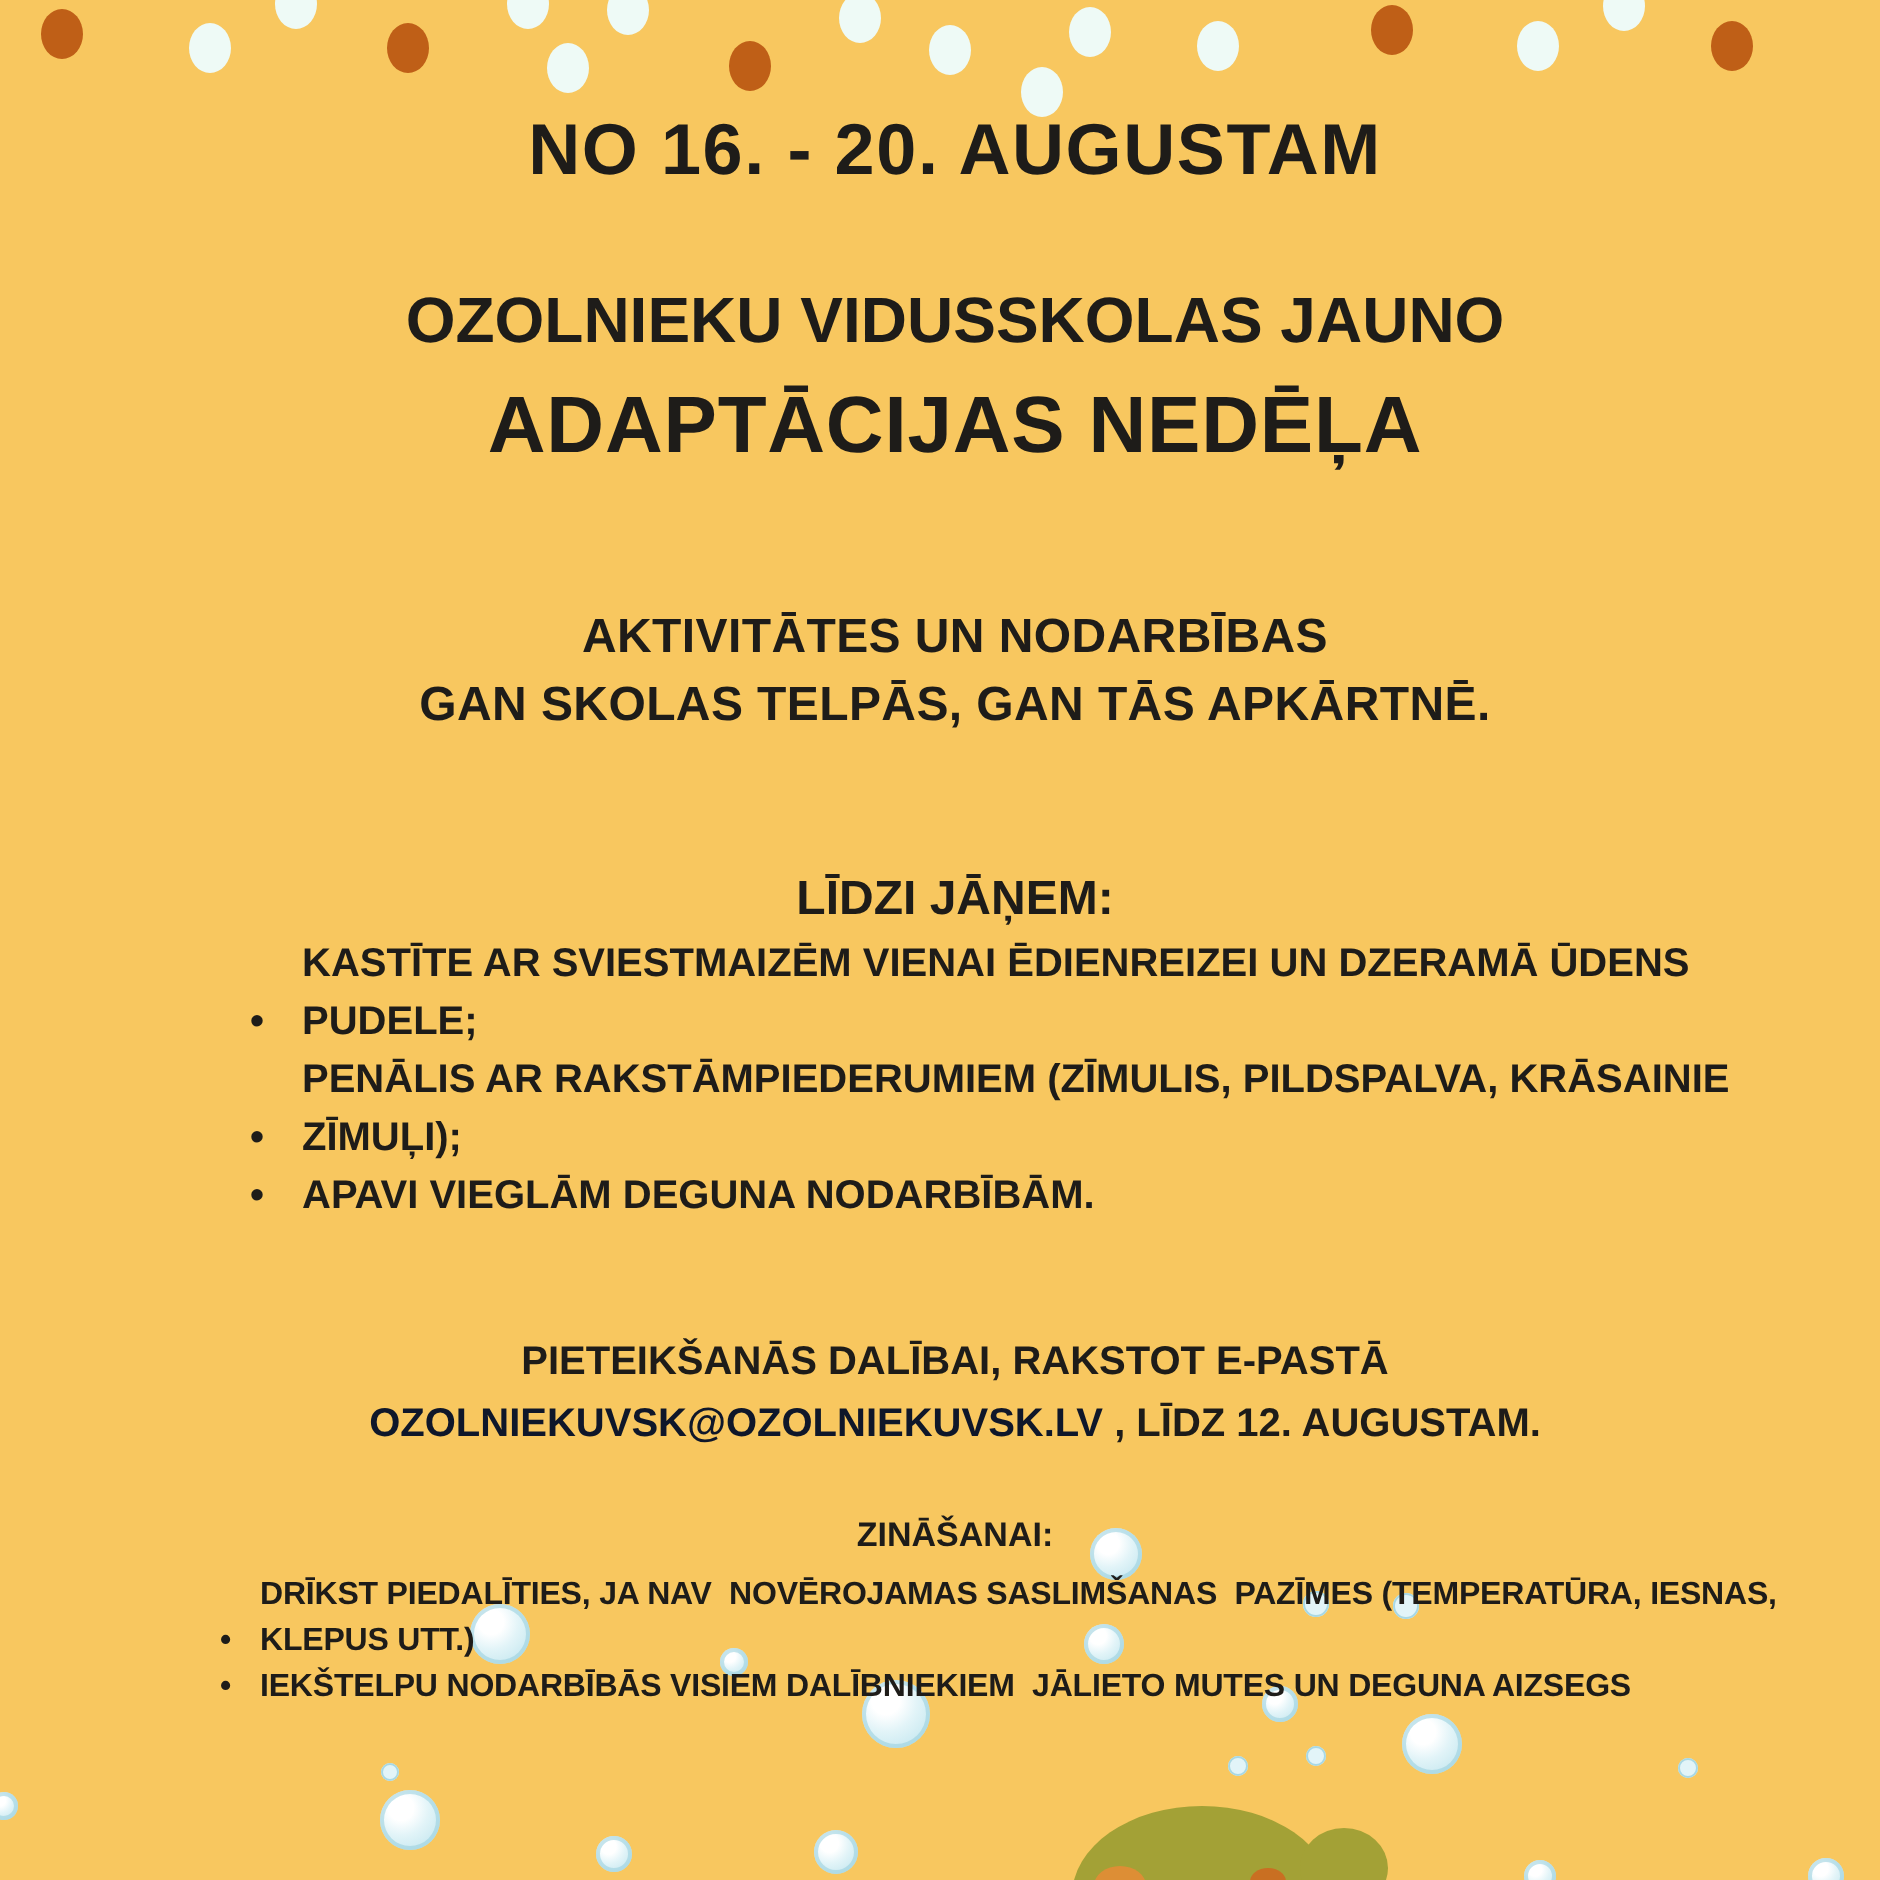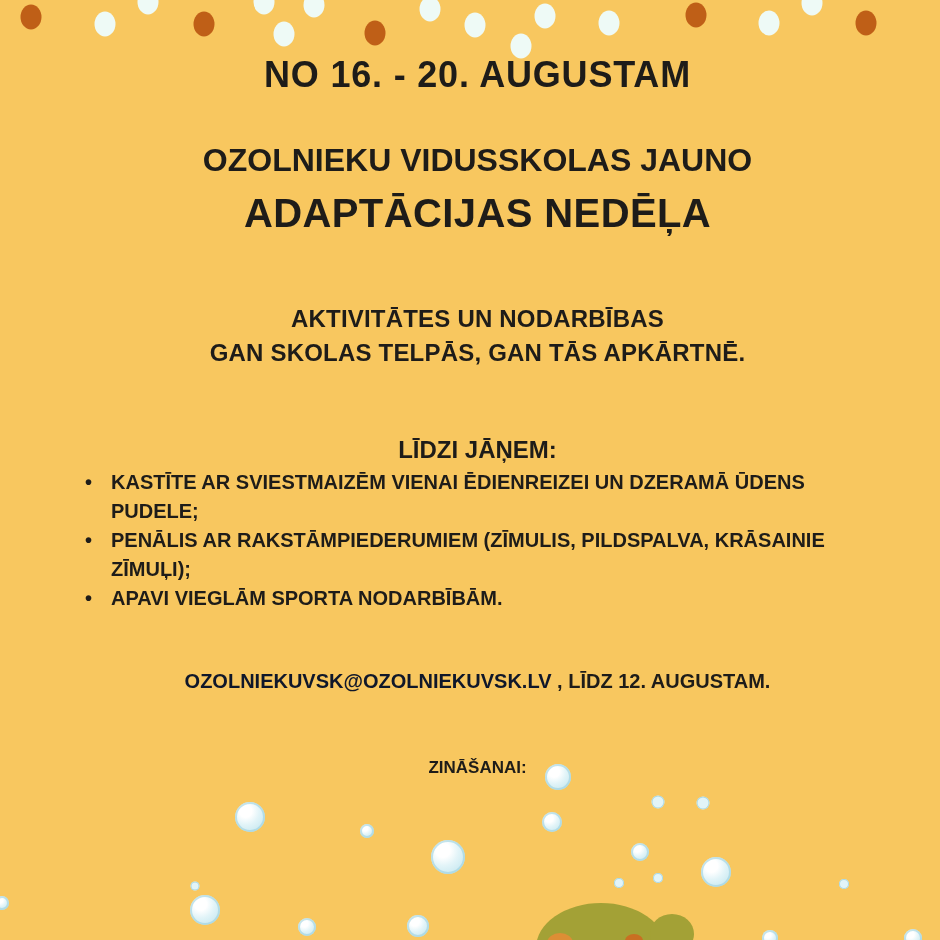--- a/index.html
+++ b/index.html
@@ -26,21 +26,21 @@
 
   .h1{top:52px;font-size:36px;line-height:46px;letter-spacing:.8px;}
   .h2{top:98px;font-size:32px;line-height:44px;margin-top:40px;}
   .h3{top:142px;font-size:32px;line-height:44px;}
   .h4{top:188px;font-size:40px;line-height:50px;letter-spacing:.4px;}
 
   .schedule{top:302px;font-size:24px;line-height:34px;letter-spacing:.2px;}
 
   .bring-heading{top:436px;font-size:24px;}
   .bring-list{position:absolute;top:468px;left:85px;width:800px;font-size:20px;line-height:29px;text-align:left;}
-  .bullet-item{display:flex;align-items:flex-start;}
+  .bullet-item{display:flex;align-items:flex-end;margin-left:40px;}
   .bullet-item::before{content:"\2022";width:26px;flex:0 0 26px;text-align:left;}
   .bullet-text{white-space:pre-wrap;}
 
   .app{top:666px;font-size:20px;line-height:31px;}
   .email{color:#1b65b1;}
 
   .notice-heading{top:758px;font-size:17px;}
   .notice-list{position:absolute;top:786px;left:70px;width:830px;font-size:16px;line-height:23px;text-align:left;letter-spacing:-.1px;}
   .notice-list .bullet-item::before{width:20px;flex:0 0 20px;}
 
@@ -110,30 +110,40 @@
     <div class="bring-list">
       <div class="bullet-item">
         <span class="bullet-text">KASTĪTE AR SVIESTMAIZĒM VIENAI ĒDIENREIZEI UN DZERAMĀ ŪDENS
 PUDELE;</span>
       </div>
       <div class="bullet-item">
         <span class="bullet-text">PENĀLIS AR RAKSTĀMPIEDERUMIEM (ZĪMULIS, PILDSPALVA, KRĀSAINIE
 ZĪMUĻI);</span>
       </div>
       <div class="bullet-item">
-        <span class="bullet-text">APAVI VIEGLĀM SPORTA NODARBĪBĀM.</span>
+        <span class="bullet-text">APAVI VIEGLĀM DEGUNA NODARBĪBĀM.</span>
       </div>
     </div>
 
     <div class="tblock app">
+      <div>PIETEIKŠANĀS DALĪBAI, RAKSTOT E-PASTĀ</div>
       <div><span class="email" style="color: #0f172a;">OZOLNIEKUVSK@OZOLNIEKUVSK.LV</span><span style="white-space:pre-wrap;"> , LĪDZ 12. AUGUSTAM.</span></div>
     </div>
 
     <div class="tblock notice-heading">ZINĀŠANAI:</div>
 
+    <div class="notice-list">
+      <div class="bullet-item">
+        <span class="bullet-text">DRĪKST PIEDALĪTIES, JA NAV  NOVĒROJAMAS SASLIMŠANAS  PAZĪMES (TEMPERATŪRA, IESNAS,
+KLEPUS UTT.)</span>
+      </div>
+      <div class="bullet-item">
+        <span class="bullet-text">IEKŠTELPU NODARBĪBĀS VISIEM DALĪBNIEKIEM  JĀLIETO MUTES UN DEGUNA AIZSEGS</span>
+      </div>
+    </div>
 
     <div class="tblock footer">
       
       
     </div>
 
   </div>
 </div>
 
 </body></html>

